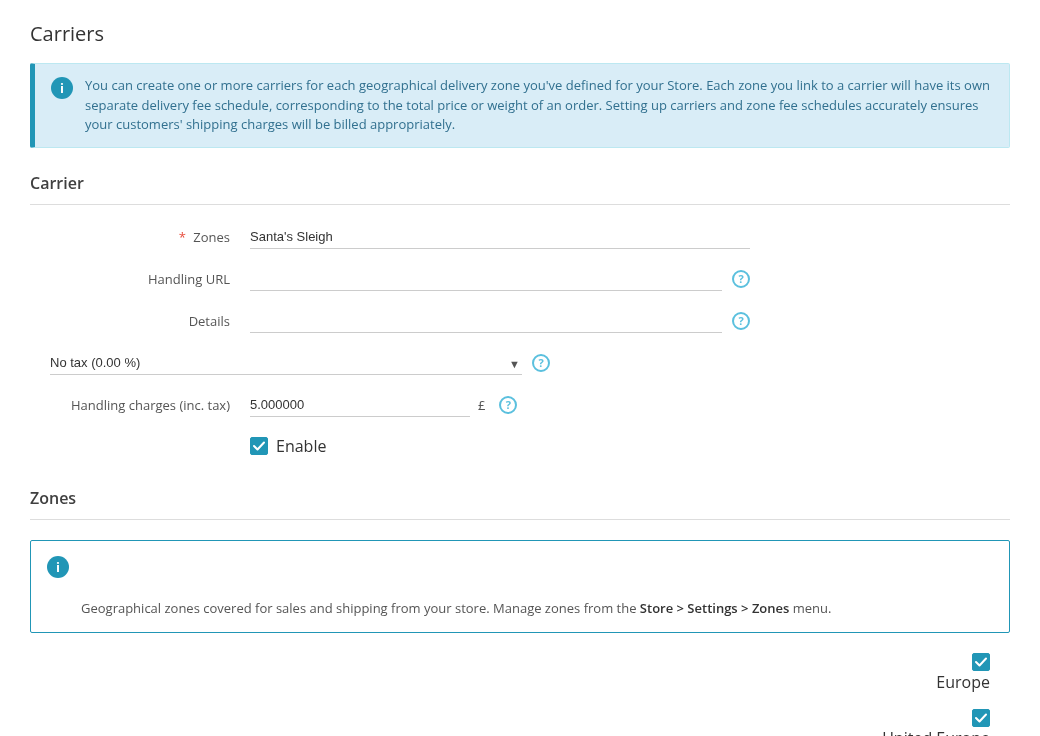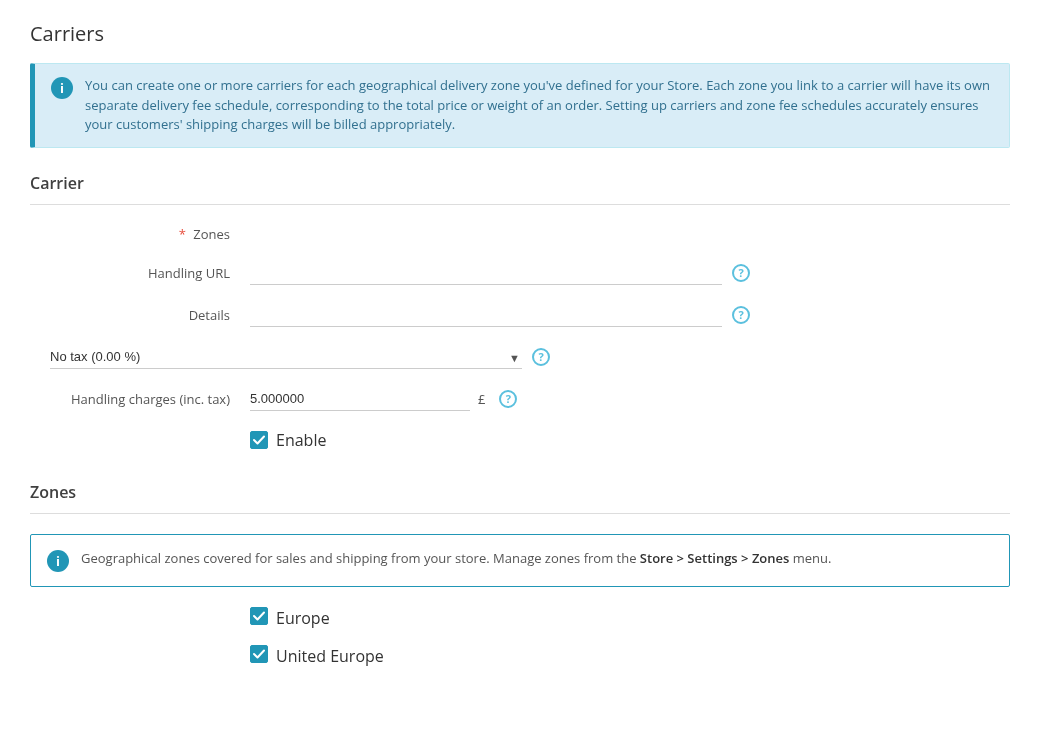--- a/index.html
+++ b/index.html
@@ -204,36 +204,38 @@
       font-size: 13px;
       flex-shrink: 0;
       margin-right: 12px;
       margin-top: 1px;
     }
 
     .zones-banner p {
       font-size: 13px;
       color: #555;
       line-height: 1.5;
+      margin-top: 44px;
     }
 
     .zones-banner p strong {
       color: #333;
       font-weight: 600;
     }
 
     .zones-list {
       padding: 0 20px;
     }
 
     .zone-item {
       display: flex;
-      align-items: flex-start;
+      align-items: flex-end;
       margin-bottom: 16px;
       margin-left: 200px;
+      flex-direction: column;
     }
   </style>
 </head>
 <body>
 
 <h1 class="page-title">Carriers</h1>
 
 <div class="info-banner">
   <div class="info-icon-wrap">
     <span>i</span>
@@ -241,20 +243,23 @@
   <p>You can create one or more carriers for each geographical delivery zone you've defined for your Store. Each zone you link to a carrier will have its own separate delivery fee schedule, corresponding to the total price or weight of an order. Setting up carriers and zone fee schedules accurately ensures your customers' shipping charges will be billed appropriately.</p>
 </div>
 
 <div class="form-section">
   <div class="section-title">Carrier</div>
 
   <div class="form-row">
     <div class="form-label">
       <span class="required">*</span>
       <span>Zones</span>
+    </div>
+    <div class="form-control-wrap">
+      <input type="text" class="form-input" value="Santa's Sleigh" style="">
     </div>
   </div>
 
   <div class="form-row">
     <div class="form-label">Handling URL</div>
     <div class="form-control-wrap">
       <input type="text" class="form-input" value="" style="">
       <span class="help-icon">?</span>
     </div>
   </div>

